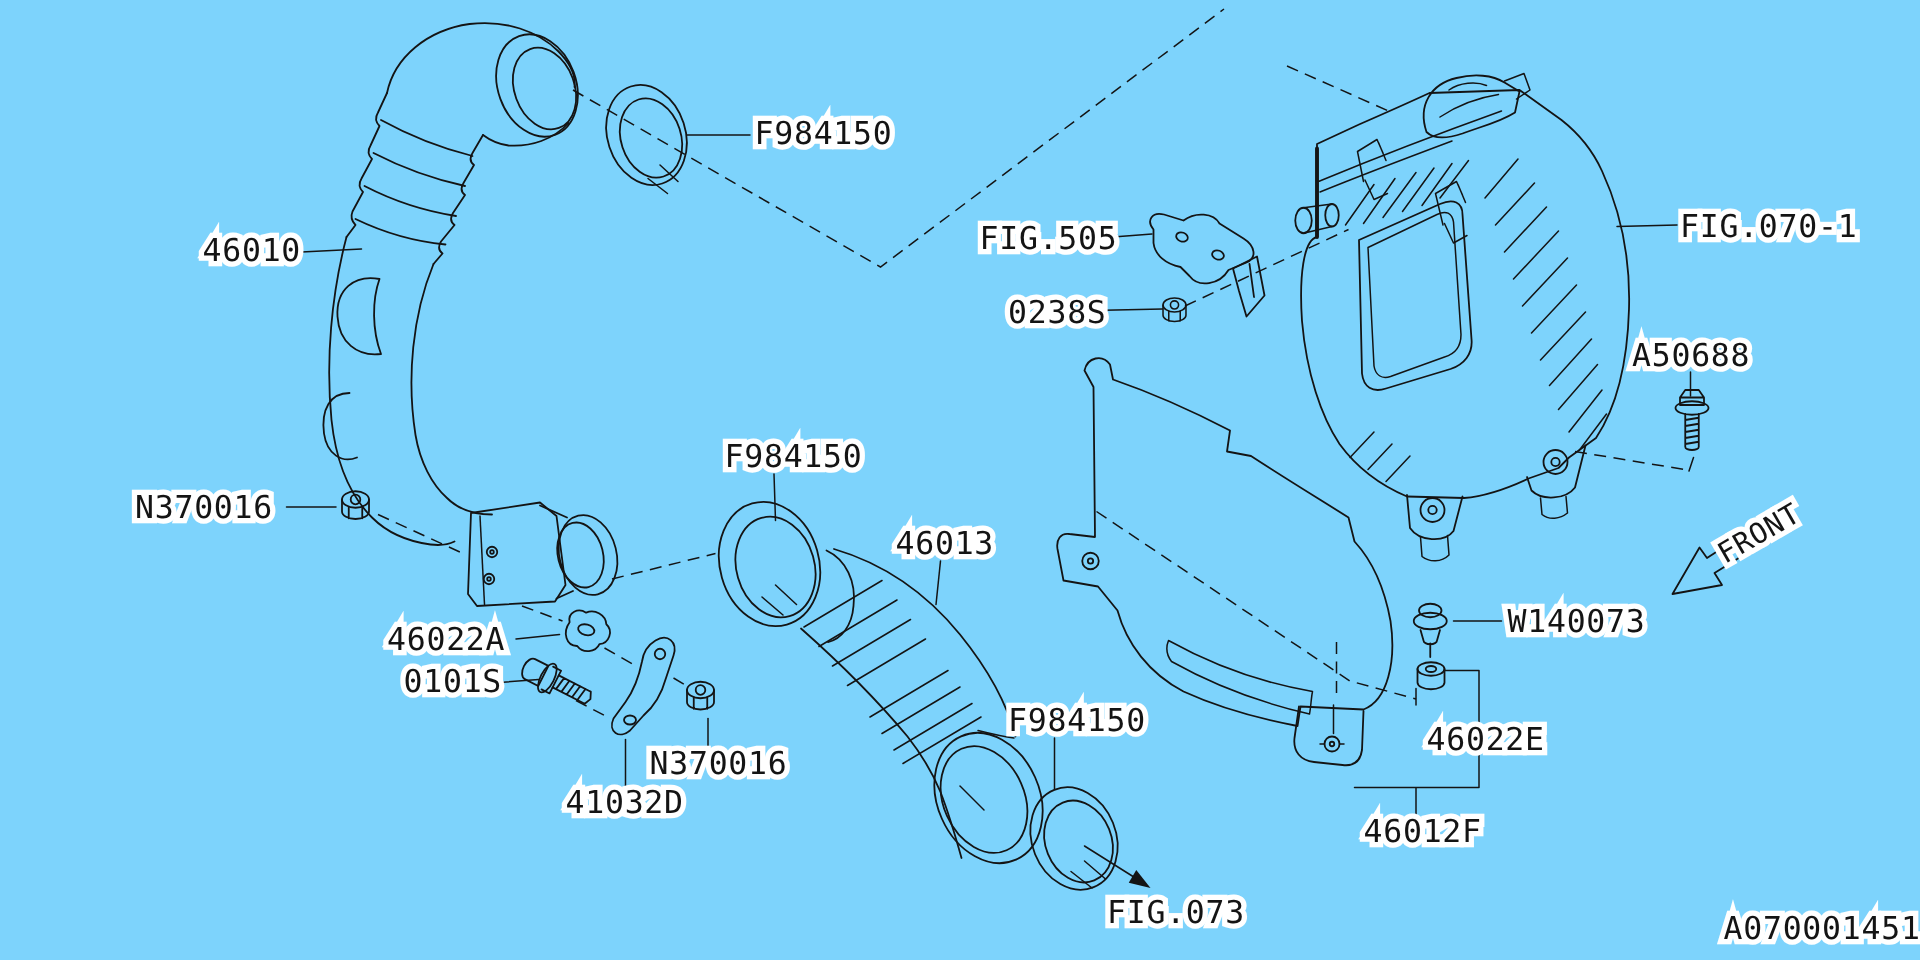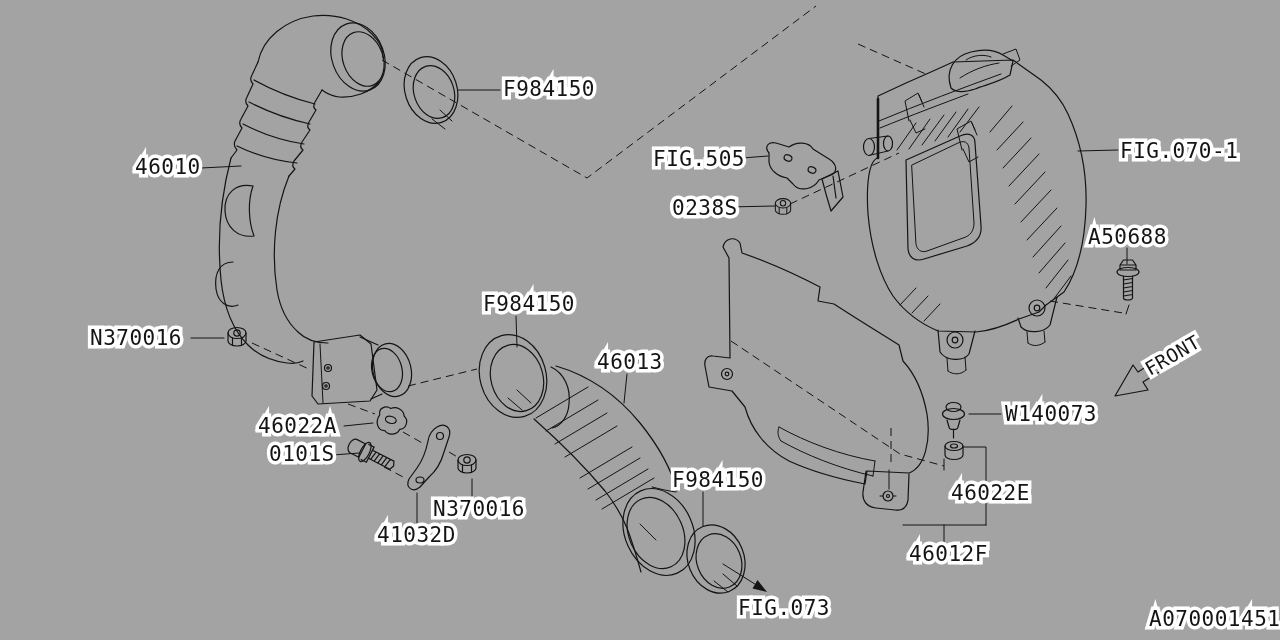--- a/index.html
+++ b/index.html
@@ -1,16 +1,16 @@
 <!DOCTYPE html>
 <html><head>
 <meta charset="utf-8">
 <style>
   html,body{margin:0;padding:0;background:#fff;}
-  #stage{position:relative;width:1280px;height:640px;background:#a3a3a3;overflow:hidden;}
+  #stage{position:relative;width:1280px;height:640px;background:#7dd3fc;overflow:hidden;}
   svg{display:block;}
   .ln{stroke:#141414;stroke-width:1.2;fill:none;stroke-linecap:round;stroke-linejoin:round;}
   .thin{stroke-width:1;}
   .thick{stroke-width:2.6;}
   .dash{stroke:#141414;stroke-width:1;fill:none;stroke-dasharray:8 5;stroke-linecap:butt;}
   .fillb{fill:#141414;stroke:none;}
   .lbl{font-family:"DejaVu Sans Mono","Liberation Mono",monospace;font-size:21px;fill:#141414;
        letter-spacing:.5px;paint-order:stroke;stroke:#ffffff;stroke-width:7px;}
   .lbl.small{font-size:19px;}
 </style>

